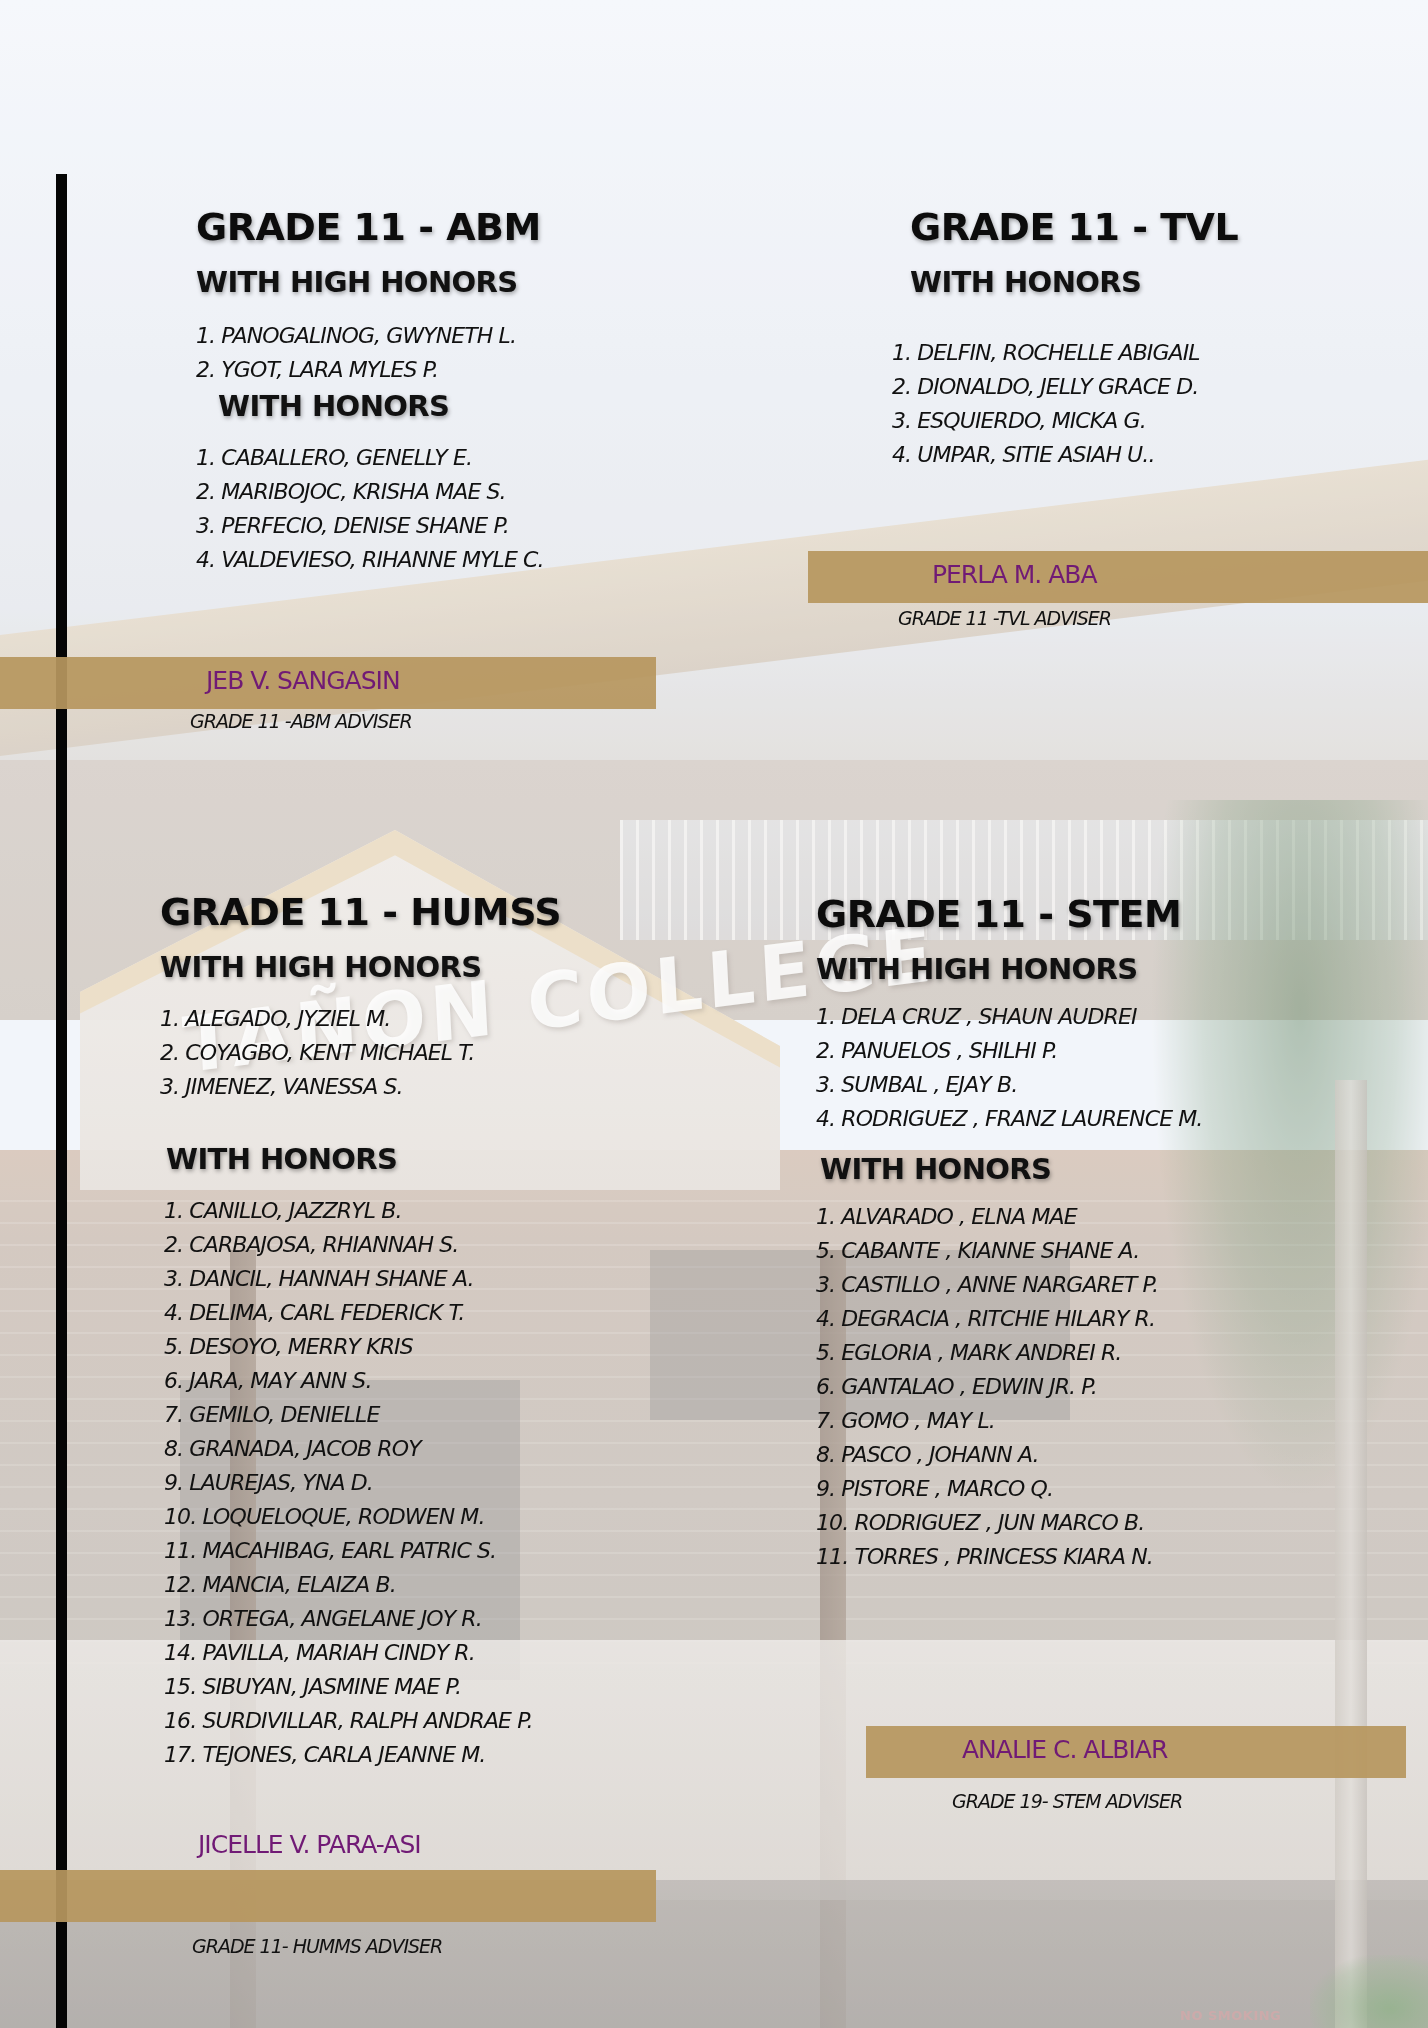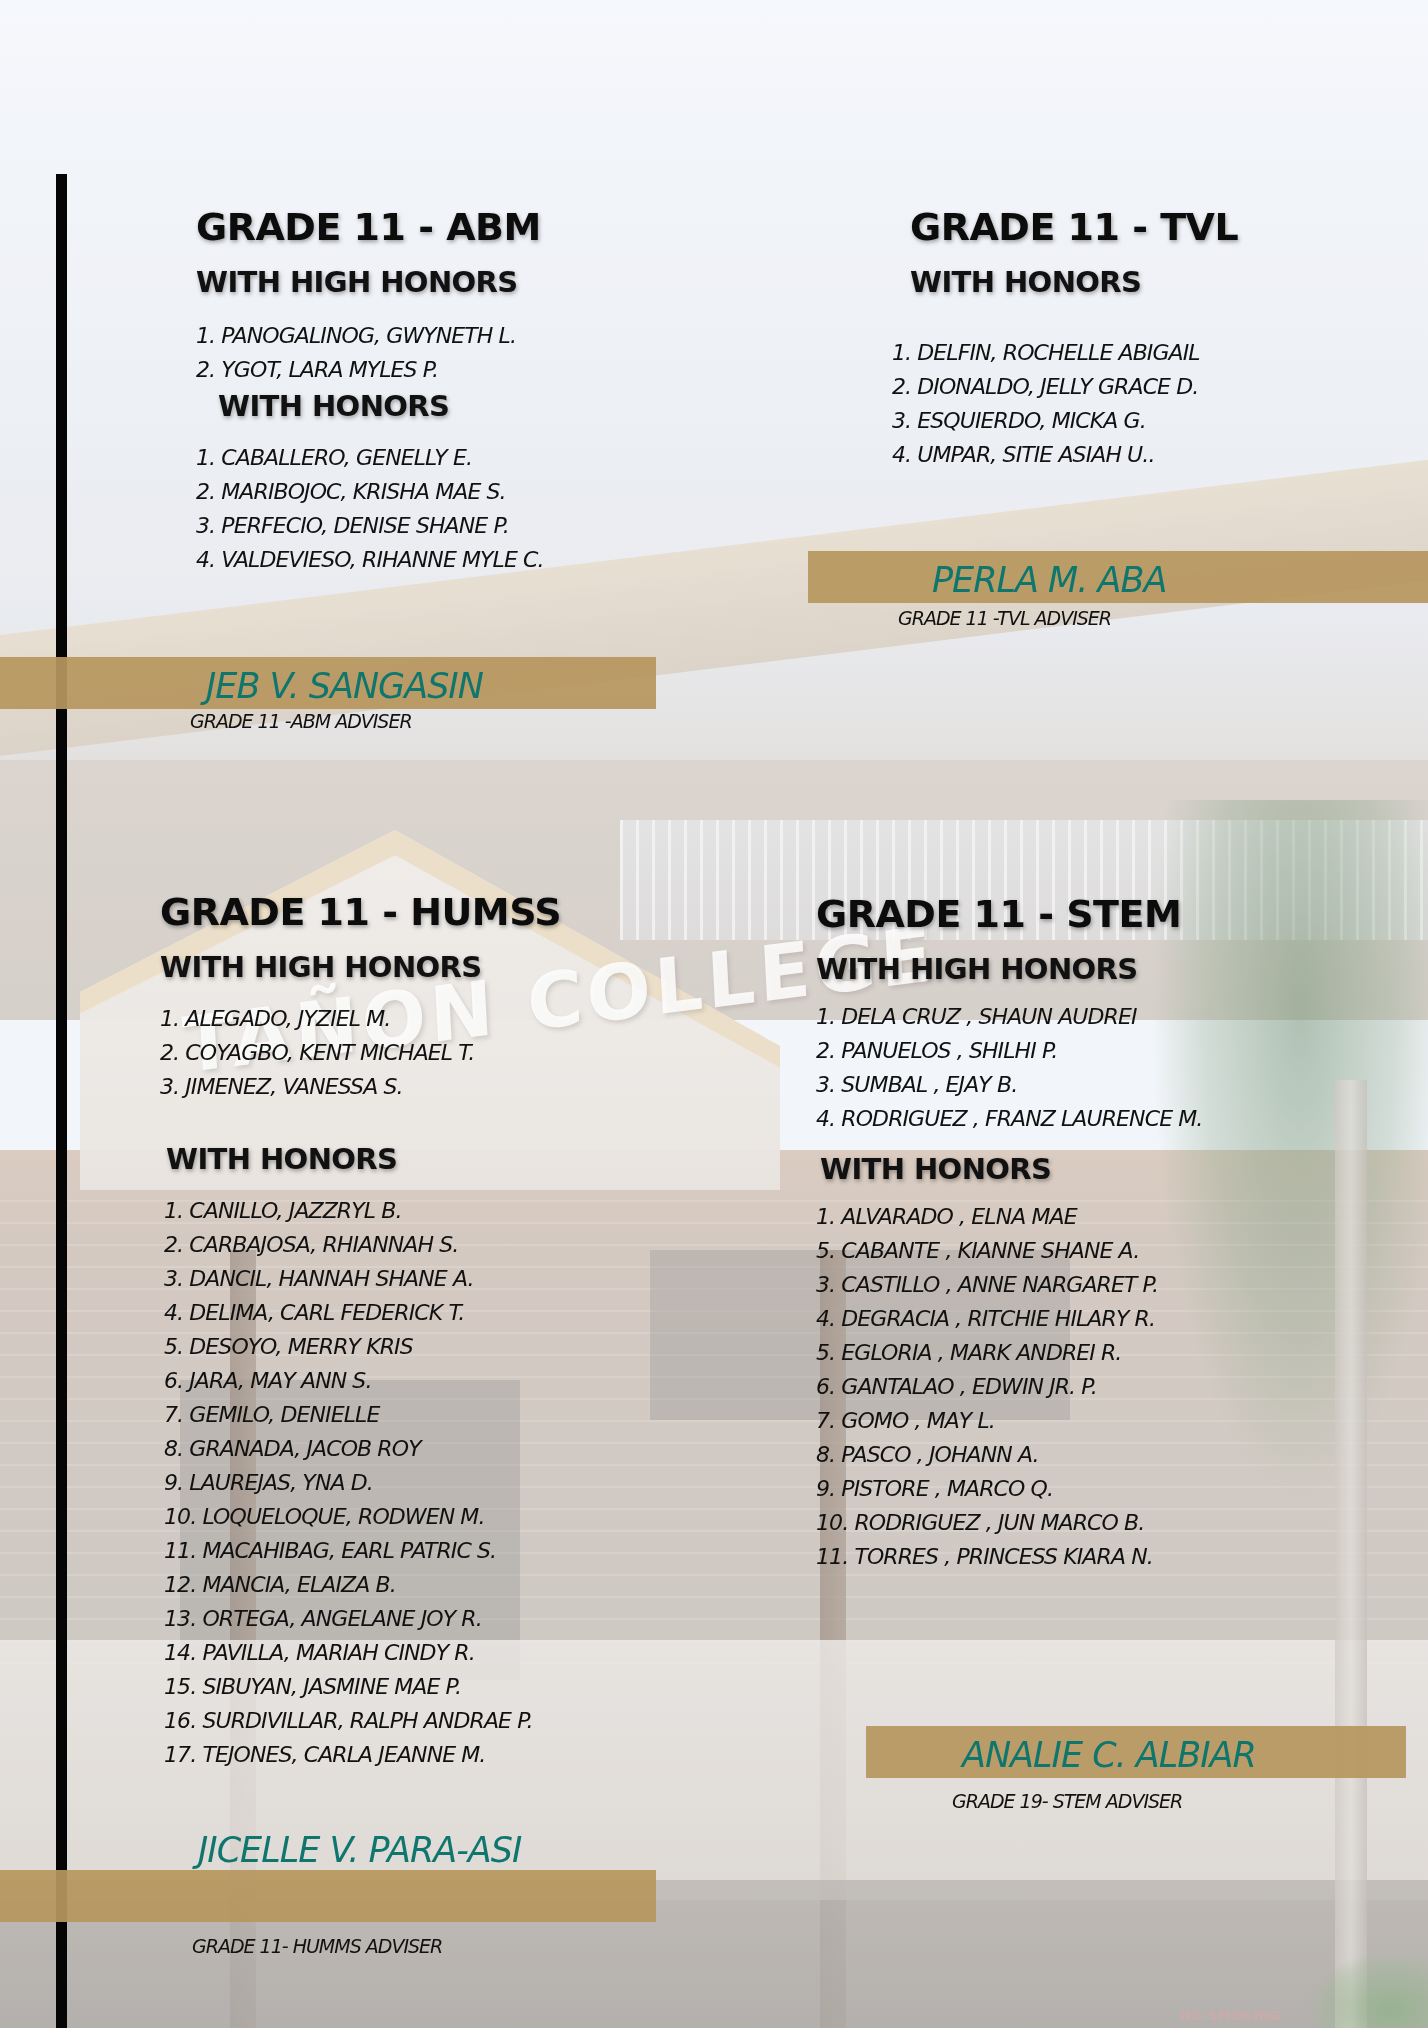--- a/index.html
+++ b/index.html
@@ -55,22 +55,22 @@
       letter-spacing: -0.5px; color: #0c0c0c; margin: 0; white-space: nowrap;
       text-shadow: 1px 2px 4px rgba(0,0,0,0.35); }
     .sub-title { font-family: "DejaVu Sans", sans-serif; font-weight: bold; font-size: 29px;
       letter-spacing: -0.6px; color: #111; margin: 0; white-space: nowrap;
       text-shadow: 1px 2px 4px rgba(0,0,0,0.35); }
     .names { list-style: none; margin: 0; padding: 0; }
     .names li { font-family: "DejaVu Sans", sans-serif; font-style: italic; font-size: 22px;
       line-height: 34px; letter-spacing: -0.9px; color: #111; white-space: nowrap; }
 
     .adv-band { position: absolute; z-index: 4; height: 52px; background: rgba(183,151,95,0.93); }
-    .adv-name { position: absolute; z-index: 5; font-family: "DejaVu Sans", sans-serif; font-style: italic;
-      font-size: 35px; letter-spacing: -1px; color: #0f766e; white-space: nowrap; }
+    .adv-name { position: absolute; z-index: 5; font-family: "DejaVu Sans", sans-serif; 
+      font-size: 25px; letter-spacing: -1px; color: #701a75; white-space: nowrap; }
     .adv-role { position: absolute; z-index: 5; font-family: "DejaVu Sans", sans-serif; font-style: italic;
       font-size: 19px; letter-spacing: -1px; color: #111; white-space: nowrap; }
   </style>
 </head>
 <body>
 
 <div class="bg">
   <div class="sky"></div>
   <div class="ceiling"></div>
   <div class="roof-band"></div>

